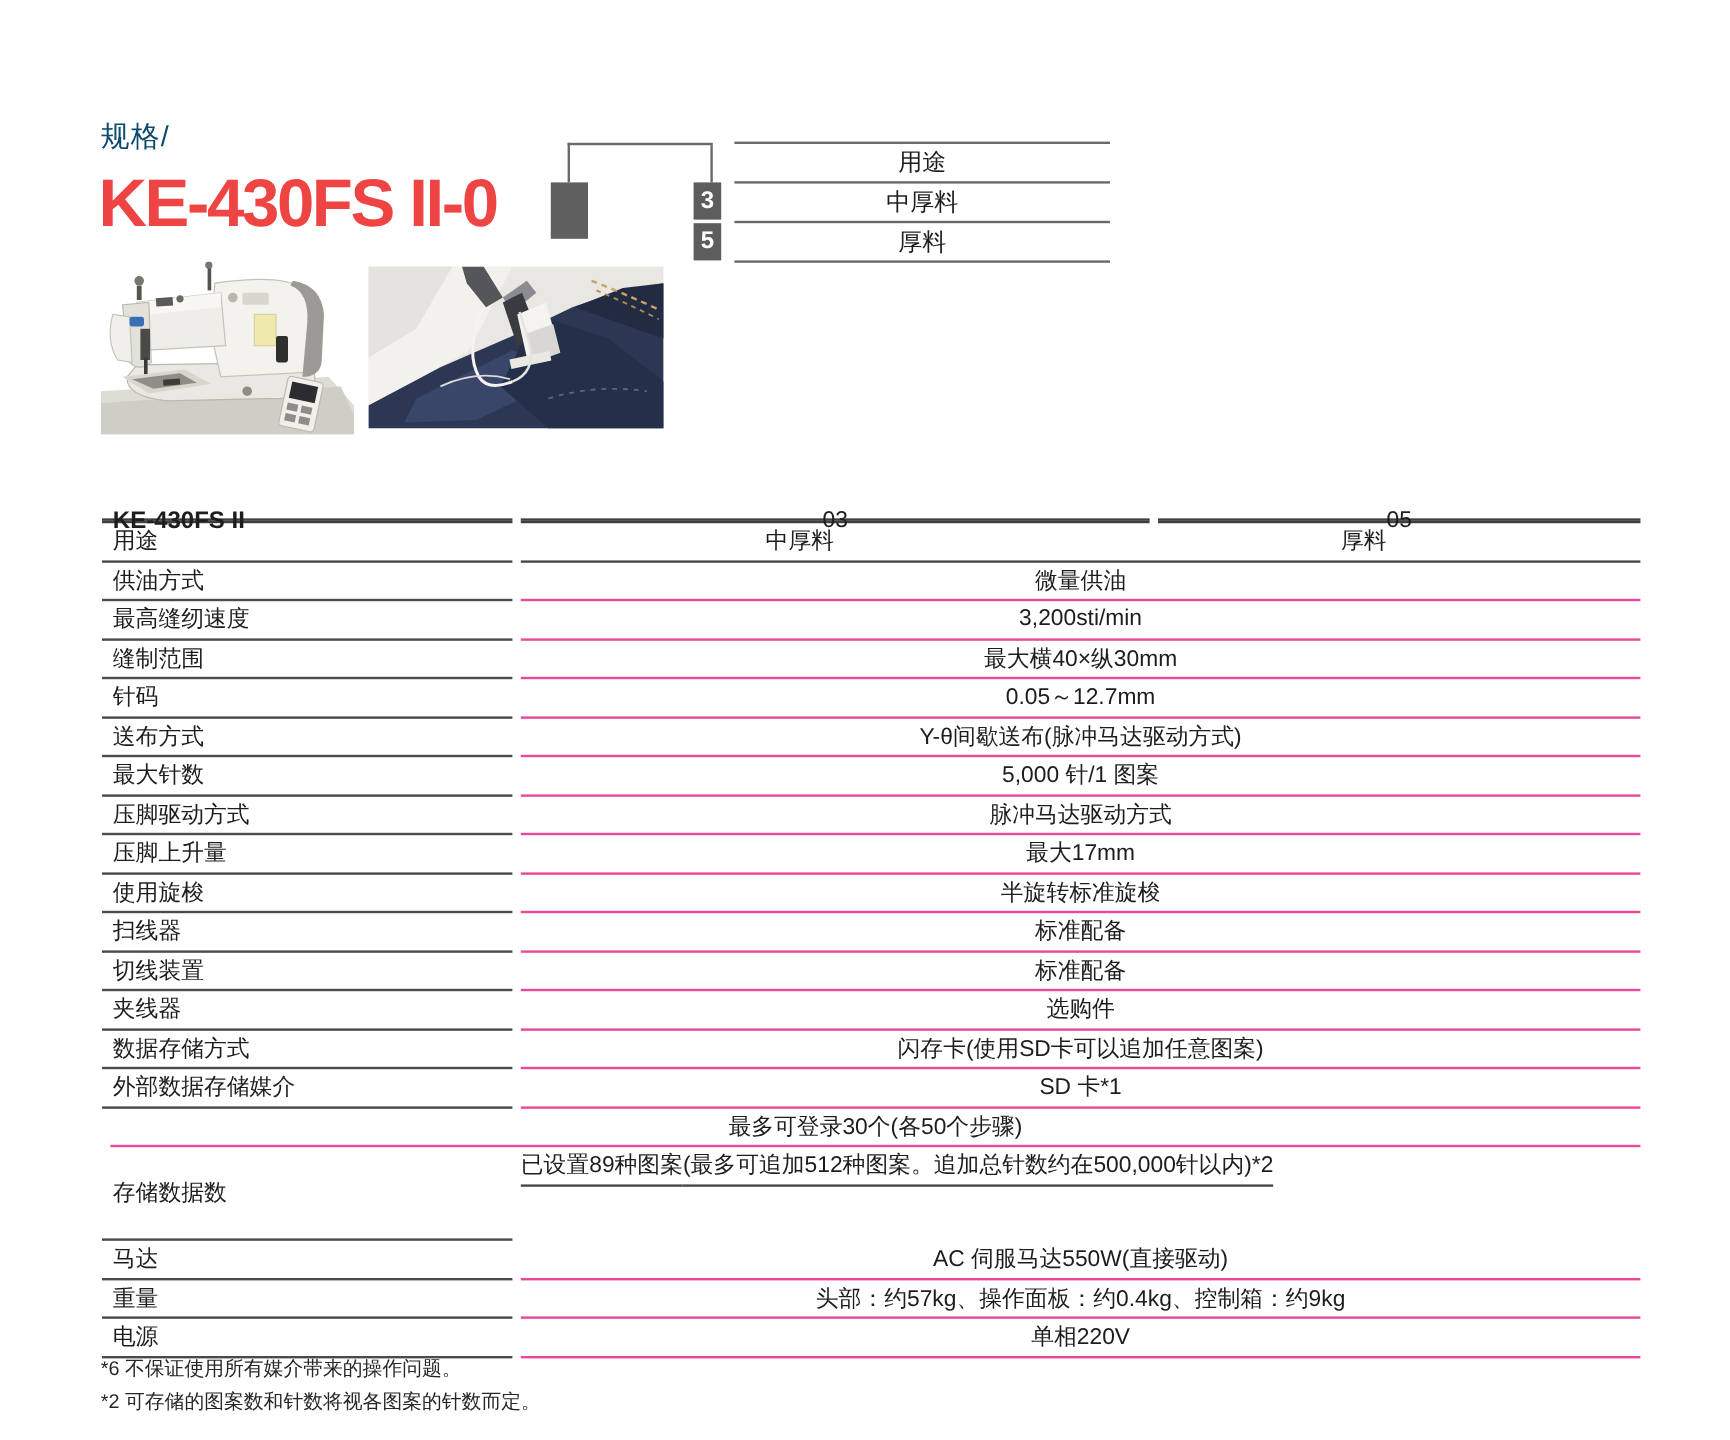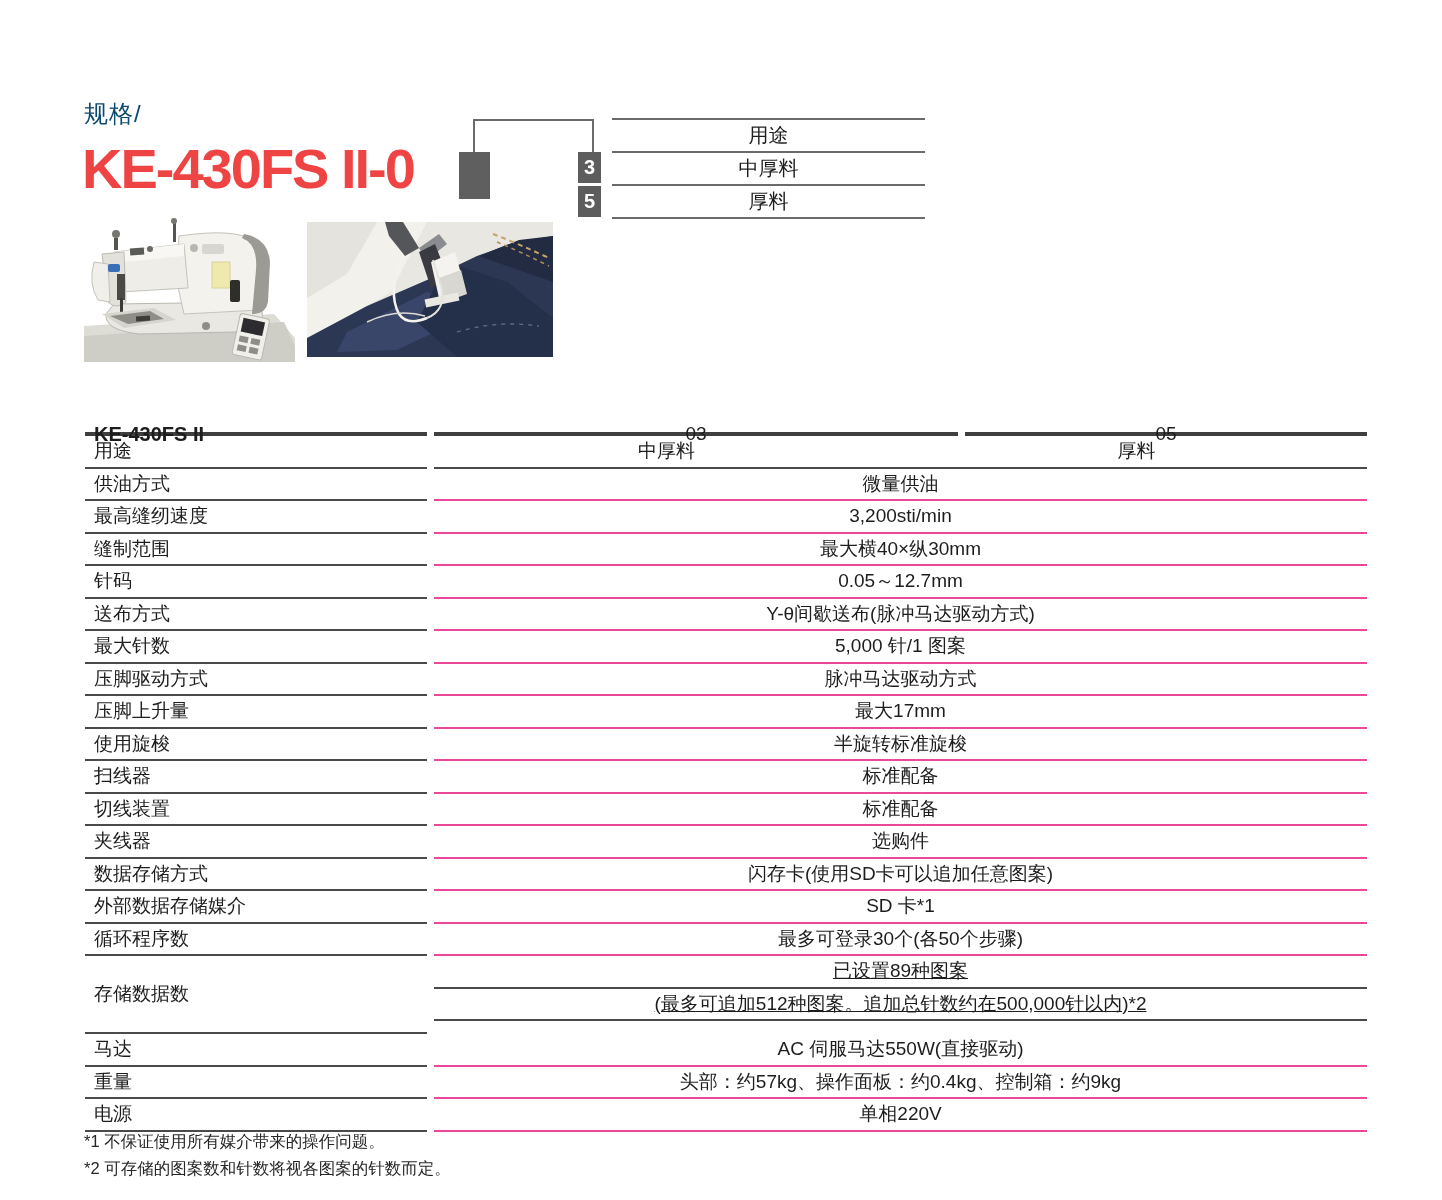--- a/index.html
+++ b/index.html
@@ -36,21 +36,21 @@
   .hcell.c05{flex:1;justify-content:center;font-size:19px;}
   .row{display:flex;height:32.5px;}
   .row.double{height:78px;}
   .lcell{box-sizing:border-box;width:342px;border-bottom:2px solid #4a4a4a;display:flex;align-items:center;padding-left:9px;font-size:19px;}
   .gap{width:7px;}
   .vcell{box-sizing:border-box;flex:1;border-bottom:2px solid #ec4899;display:flex;align-items:center;justify-content:center;font-size:19px;}
   .vsplit{box-sizing:border-box;flex:1;border-bottom:2px solid #4a4a4a;display:flex;align-items:center;}
   .vsplit .half1{width:465px;text-align:center;font-size:19px;}
   .vsplit .halfgap{width:7px;}
   .vsplit .half2{flex:1;text-align:center;font-size:19px;}
-  .vstack{flex:1;display:flex;flex-direction:column;text-decoration:underline;}
+  .vstack{flex:1;display:flex;}
   .vstack .sub{box-sizing:border-box;height:32.5px;border-bottom:2px solid #4a4a4a;display:flex;align-items:center;justify-content:center;font-size:19px;}
   
   .footnotes{position:absolute;left:84px;top:1128px;font-size:16.5px;line-height:1.62;color:#262626;}
 </style>
 </head>
 <body>
 
 <div class="section-label">规格/</div>
 <div class="model-title">KE-430FS II-0</div>
 <div class="title-square"></div>
@@ -229,21 +229,20 @@
     <div class="lcell">数据存储方式</div>
     <div class="gap"></div>
     <div class="vcell">闪存卡(使用SD卡可以追加任意图案)</div>
   </div>
   <div class="row">
     <div class="lcell">外部数据存储媒介</div>
     <div class="gap"></div>
     <div class="vcell">SD 卡*1</div>
   </div>
   <div class="row">
-    <div class="lcell">循环程序数</div>
     <div class="gap"></div>
     <div class="vcell">最多可登录30个(各50个步骤)</div>
   </div>
 
   <div class="row double">
     <div class="lcell">存储数据数</div>
     <div class="gap"></div>
     <div class="vstack">
       <div class="sub">已设置89种图案</div>
       <div class="sub">(最多可追加512种图案。追加总针数约在500,000针以内)*2</div>
@@ -261,15 +260,15 @@
     <div class="vcell">头部：约57kg、操作面板：约0.4kg、控制箱：约9kg</div>
   </div>
   <div class="row">
     <div class="lcell">电源</div>
     <div class="gap"></div>
     <div class="vcell">单相220V</div>
   </div>
 </div>
 
 <div class="footnotes">
-  <div>*1 不保证使用所有媒介带来的操作问题。</div>
+  <div>*6 不保证使用所有媒介带来的操作问题。</div>
   <div>*2 可存储的图案数和针数将视各图案的针数而定。</div>
 </div>
 
 </body></html>

